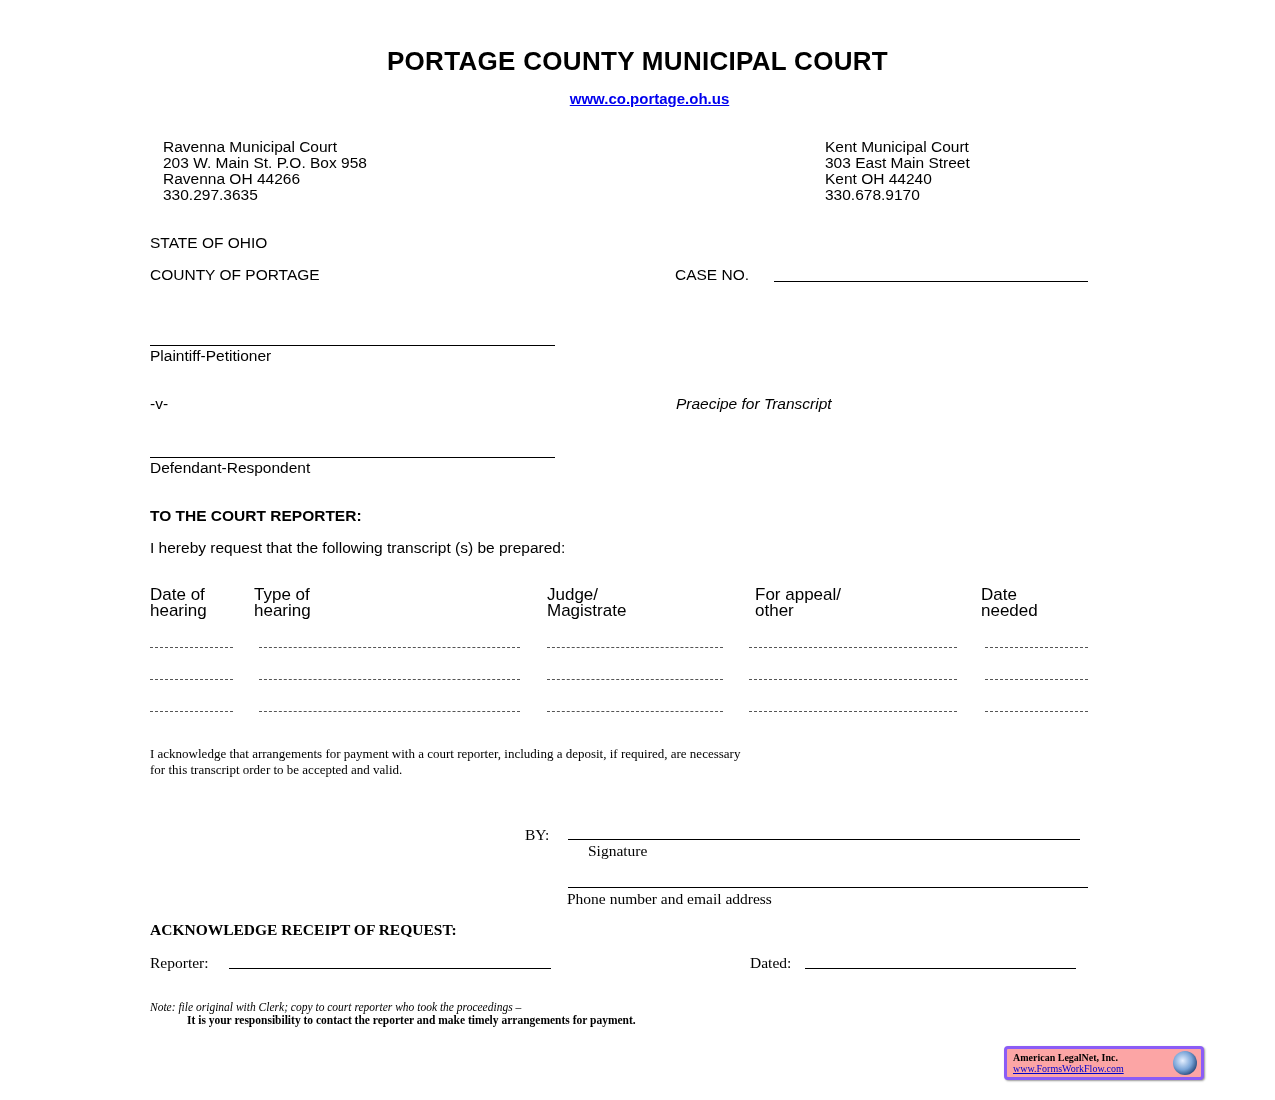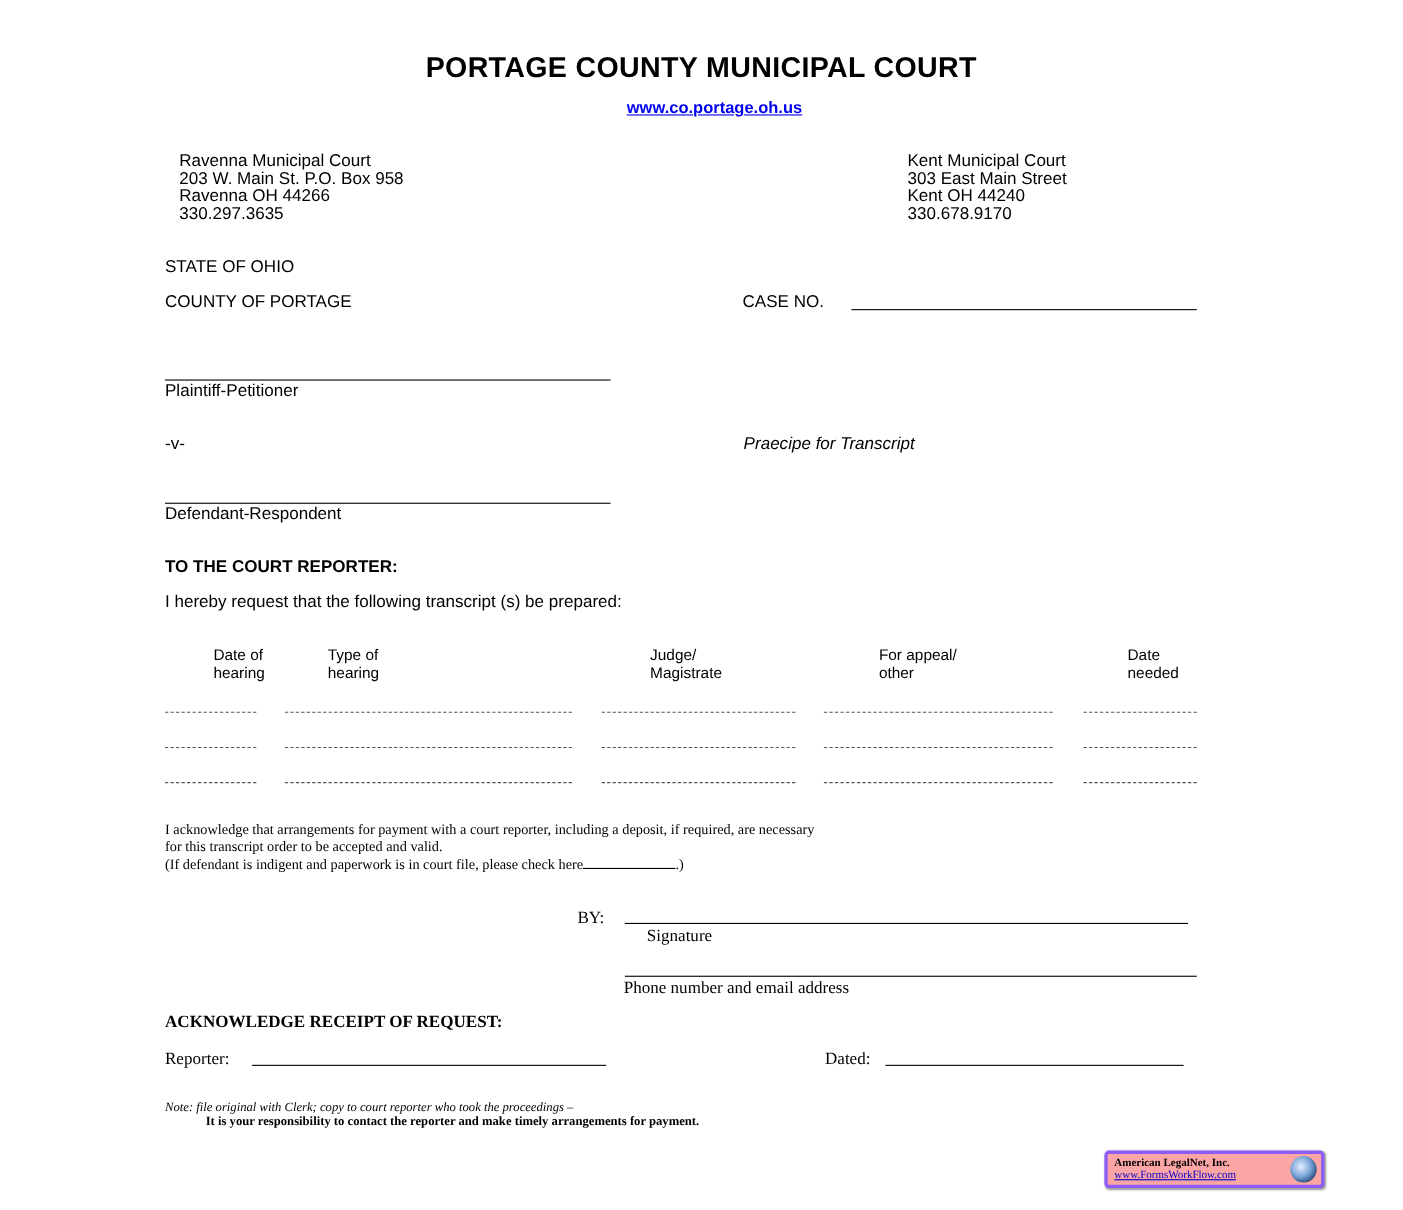--- a/index.html
+++ b/index.html
@@ -8,21 +8,21 @@
   .sans { font-family: "Liberation Sans", sans-serif; }
   .serif { font-family: "Liberation Serif", serif; }
   .title { font-size: 26px; font-weight: bold; left: 0; width: 1275px; text-align: center; top: 46px; letter-spacing: 0.3px; }
   .link { font-size: 15px; font-weight: bold; color: #0000ee; text-decoration: underline; left: 0; width: 1275px; text-align: center; top: 90px; padding-left: 12px; }
   .addr { font-size: 15.5px; line-height: 16px; }
   .t16 { font-size: 15.5px; }
   .italic { font-style: italic; }
   .bold { font-weight: bold; }
   .line { position: absolute; border-bottom: 1px solid #000; height: 0; }
   .dash { position: absolute; border-bottom: 1px dashed #555; height: 0; }
-  .col-head { font-size: 14px; line-height: 16px; margin-left: 44px; }
+  .col-head { font-size: 17px; line-height: 16px; }
   .para { font-size: 13px; line-height: 16px; }
   .note { font-size: 11.5px; }
   .badge { position: absolute; left: 1004px; top: 1046px; width: 194px; height: 28px; border: 3px solid #8b5cf6; border-radius: 4px; background: #fca5a5; box-shadow: 1px 1px 2px #999; }
   .badge-name { position: absolute; left: 6px; top: 3px; font-size: 10px; font-weight: bold; font-family: "Liberation Serif", serif; }
   .badge-url { position: absolute; left: 6px; top: 14px; font-size: 10px; color: #0000cc; text-decoration: underline; font-family: "Liberation Serif", serif; }
   .badge-globe { position: absolute; right: 4px; top: 2px; width: 24px; height: 24px; border-radius: 50%; background: radial-gradient(circle at 40% 40%, #e6f0ff 0%, #7aa5d8 45%, #1d3f73 80%, #0b1d3a 100%); }
 </style>
 </head>
 <body>
 
@@ -98,21 +98,20 @@
   <div class="dash" style="left:150px; top:711px; width:83px;"></div>
   <div class="dash" style="left:259px; top:711px; width:261px;"></div>
   <div class="dash" style="left:547px; top:711px; width:176px;"></div>
   <div class="dash" style="left:749px; top:711px; width:208px;"></div>
   <div class="dash" style="left:985px; top:711px; width:103px;"></div>
 </div>
 
 <div class="abs serif para" style="left:150px; top:746px;">
   <div>I acknowledge that arrangements for payment with a court reporter, including a deposit, if required, are necessary</div>
   <div>for this transcript order to be accepted and valid.</div>
-  <div><span>(If defendant is indigent and paperwork is in court file, please check here</span><span style="display:inline-block; width:84px; border-bottom:1px solid #000; height:11px; vertical-align:baseline;"></span><span>.)</span></div>
 </div>
 
 <div class="abs serif t16" style="left:525px; top:826px;">BY:</div>
 <div class="line" style="left:568px; top:839px; width:512px;"></div>
 <div class="abs serif t16" style="left:567px; top:842px;margin-left:21px;">Signature</div>
 <div class="line" style="left:568px; top:887px; width:520px;"></div>
 <div class="abs serif t16" style="left:567px; top:890px;">Phone number and email address</div>
 
 <div class="abs serif t16 bold" style="left:150px; top:921px;">ACKNOWLEDGE RECEIPT OF REQUEST:</div>
 <div class="abs serif t16" style="left:150px; top:954px;">Reporter:</div>

